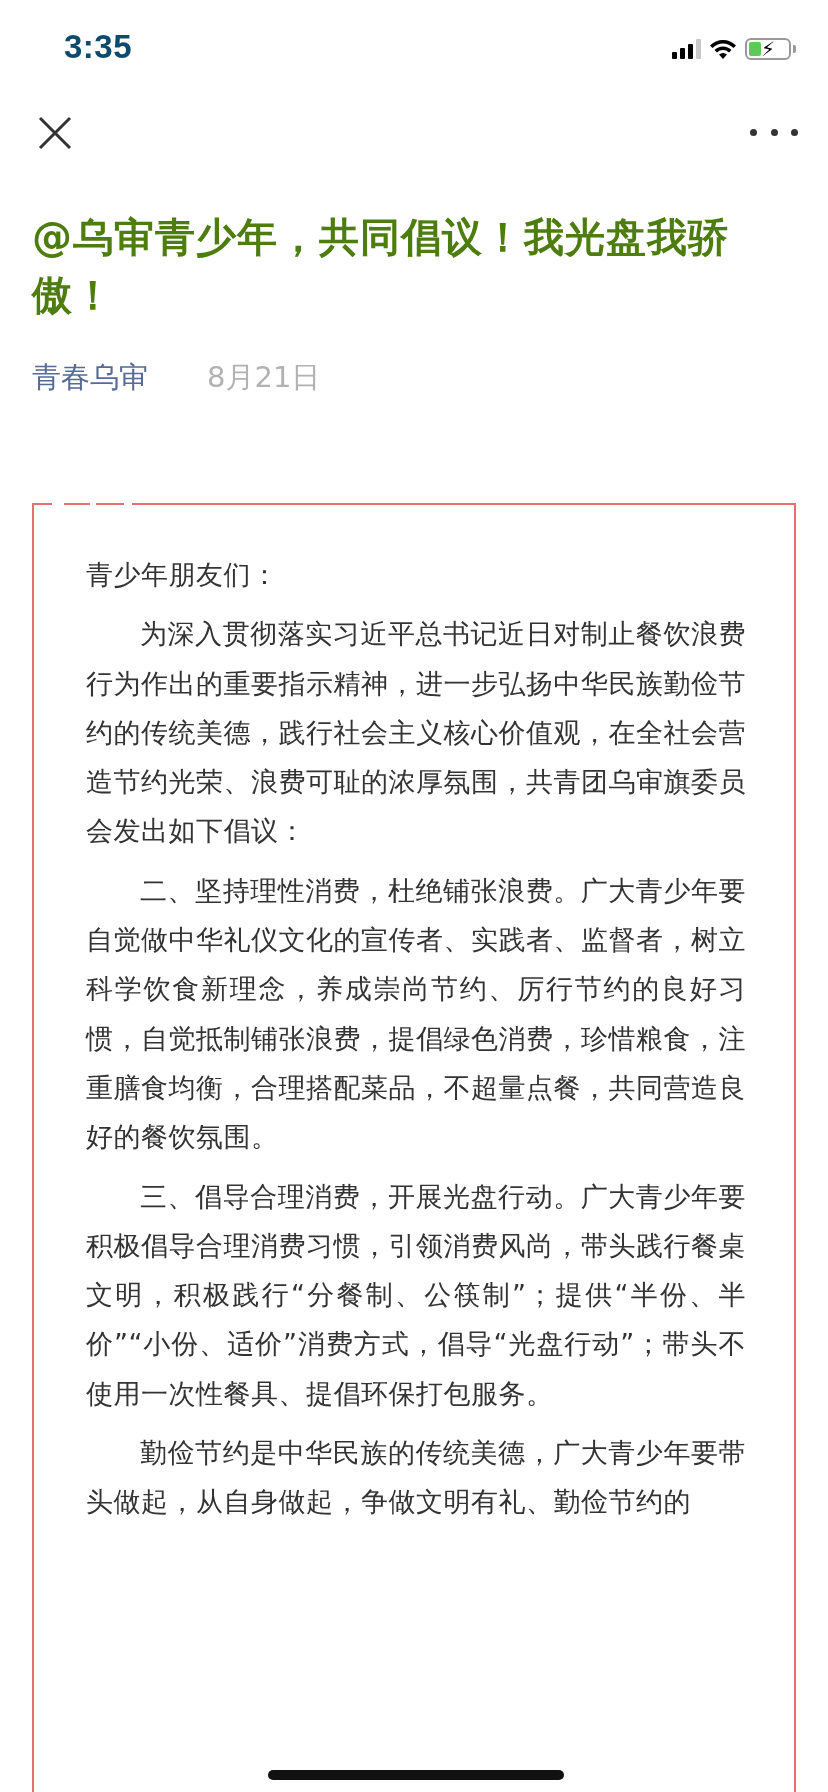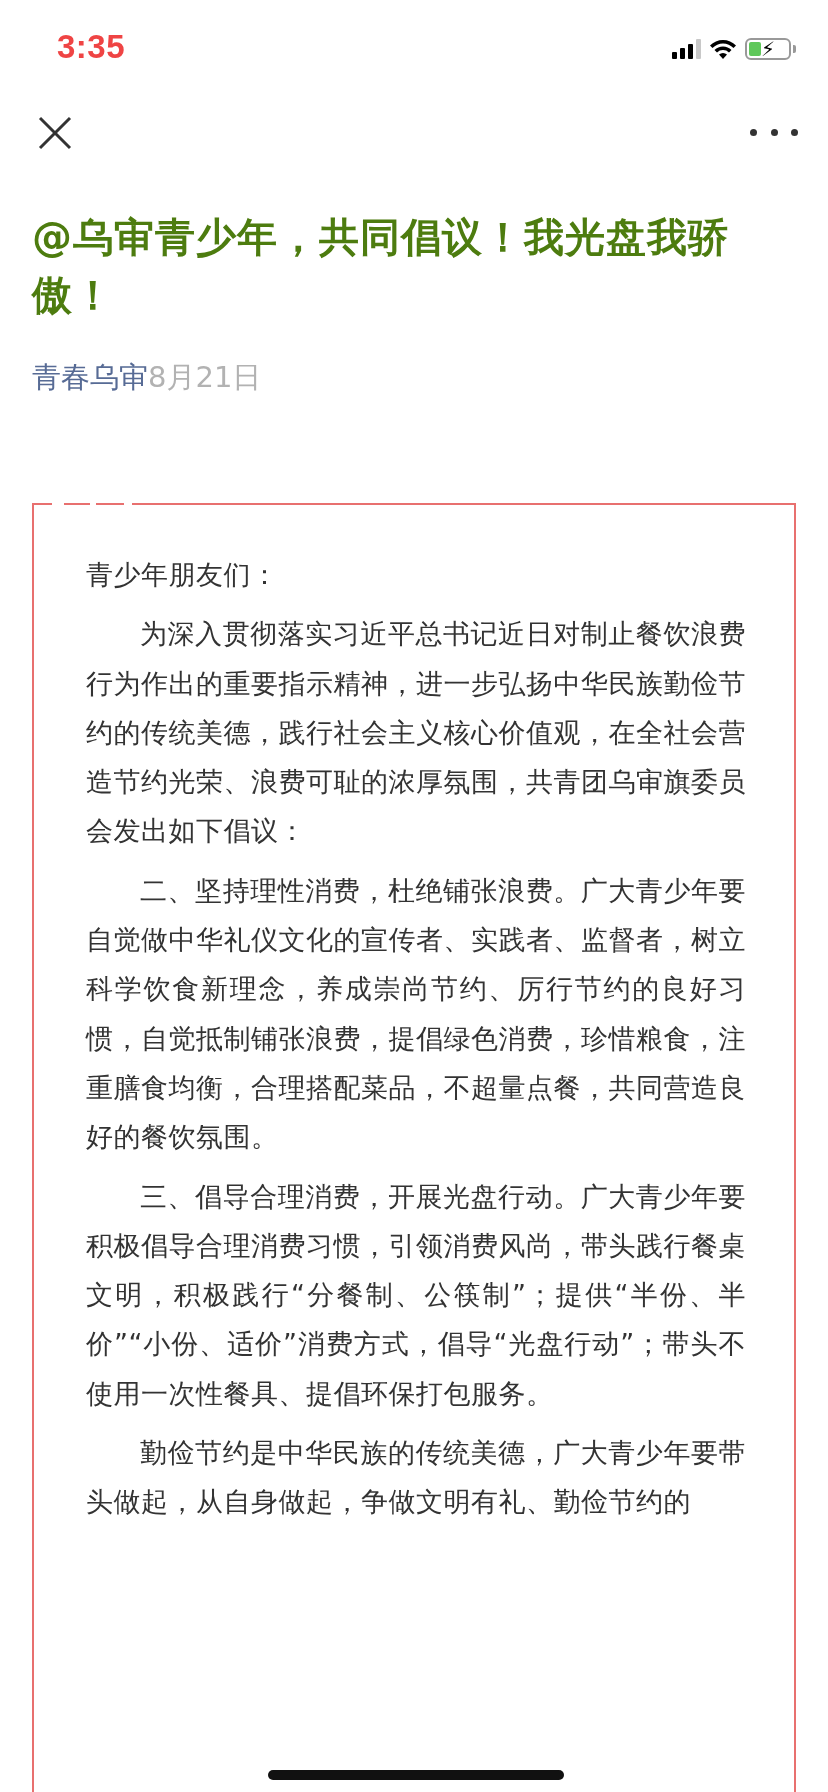--- a/index.html
+++ b/index.html
@@ -1,39 +1,39 @@
 <!DOCTYPE html>
 <html><head>
 <meta charset="utf-8">
 <style>
   * { margin: 0; padding: 0; box-sizing: border-box; }
   html, body { width: 828px; height: 1792px; overflow: hidden; background: #ffffff; }
   body { position: relative; font-family: "DejaVu Sans", "Liberation Sans", sans-serif; color: #333333; }
 
   .status-bar { position: absolute; left: 0; top: 0; width: 828px; height: 100px; }
-  .status-time { position: absolute; left: 57px; top: 28px; font-family: "Liberation Sans", sans-serif; font-weight: bold; font-size: 33px; color: #ef4444; letter-spacing: 0.5px; }
+  .status-time { position: absolute; left: 64px; top: 28px; font-family: "Liberation Sans", sans-serif; font-weight: bold; font-size: 33px; color: #0c4a6e; letter-spacing: 0.5px; }
   .status-icons { position: absolute; right: 32px; top: 36px; height: 26px; display: flex; align-items: center; gap: 8px; }
   .signal { display: flex; align-items: flex-end; gap: 3px; height: 20px; }
   .signal span { width: 5px; background: #000; border-radius: 1px; }
   .signal span.dim { background: #c8c8c8; }
   .battery { position: relative; width: 46px; height: 22px; border: 2px solid #999; border-radius: 6px; }
   .battery .fill { position: absolute; left: 2px; top: 2px; width: 12px; height: 14px; background: #5fc85a; border-radius: 2px; }
   .battery .bolt { position: absolute; left: 14px; top: -2px; font-size: 20px; color: #000; line-height: 22px; }
   .battery-nub { width: 3px; height: 8px; background: #999; border-radius: 0 2px 2px 0; margin-left: -6px; }
 
   .nav-bar { position: absolute; left: 0; top: 100px; width: 828px; height: 64px; }
   .close-btn { position: absolute; left: 36px; top: 14px; width: 40px; height: 40px; cursor: pointer; }
   .more-btn { position: absolute; right: 30px; top: 20px; width: 48px; height: 24px; display: flex; align-items: center; justify-content: space-between; cursor: pointer; }
   .more-btn span { width: 7px; height: 7px; background: #333; border-radius: 50%; }
 
   .article-title { position: absolute; left: 32px; top: 208px; width: 740px; font-size: 40px; line-height: 58px; font-weight: bold; color: #4d7c0f; letter-spacing: 1px; }
 
-  .meta { position: absolute; left: 32px; top: 358px; display: flex; align-items: flex-end; font-size: 29px; }
+  .meta { position: absolute; left: 32px; top: 358px; display: flex; align-items: flex-end; gap: 20px; font-size: 29px; }
   .meta .account { color: #576b95; cursor: pointer; }
-  .meta .date { color: #b2b2b2; }
+  .meta .date { color: #b2b2b2; margin-left: 39px; }
 
   .content-box { position: absolute; left: 32px; top: 503px; width: 764px; height: 1400px; border-left: 2px solid #e8706f; border-right: 2px solid #e8706f; }
   .box-top { position: absolute; left: 32px; top: 503px; width: 764px; height: 2px; }
   .box-top .seg { position: absolute; top: 0; height: 2px; background: #e8706f; }
 
   .body-text { position: absolute; left: 76px; top: 540px; width: 680px; font-size: 27px; line-height: 49.3px; color: #333333; letter-spacing: 0.5px; text-align: justify; }
   .body-text p { margin: 10px; }
   .body-text p.indent { text-indent: 2em; }
 
   .home-indicator { position: absolute; left: 268px; bottom: 12px; width: 296px; height: 10px; background: #111; border-radius: 5px; }

